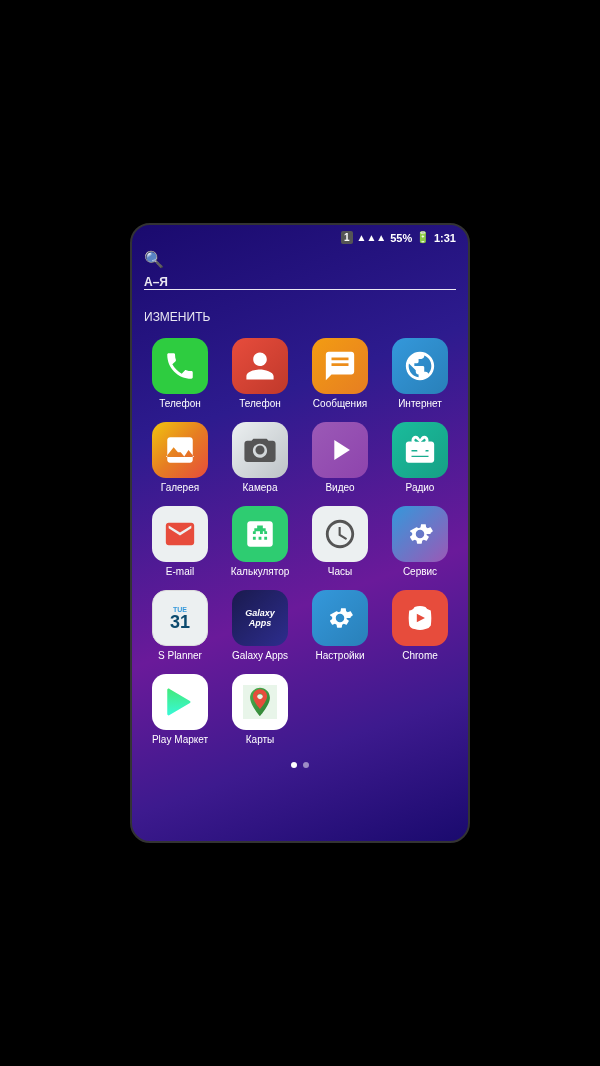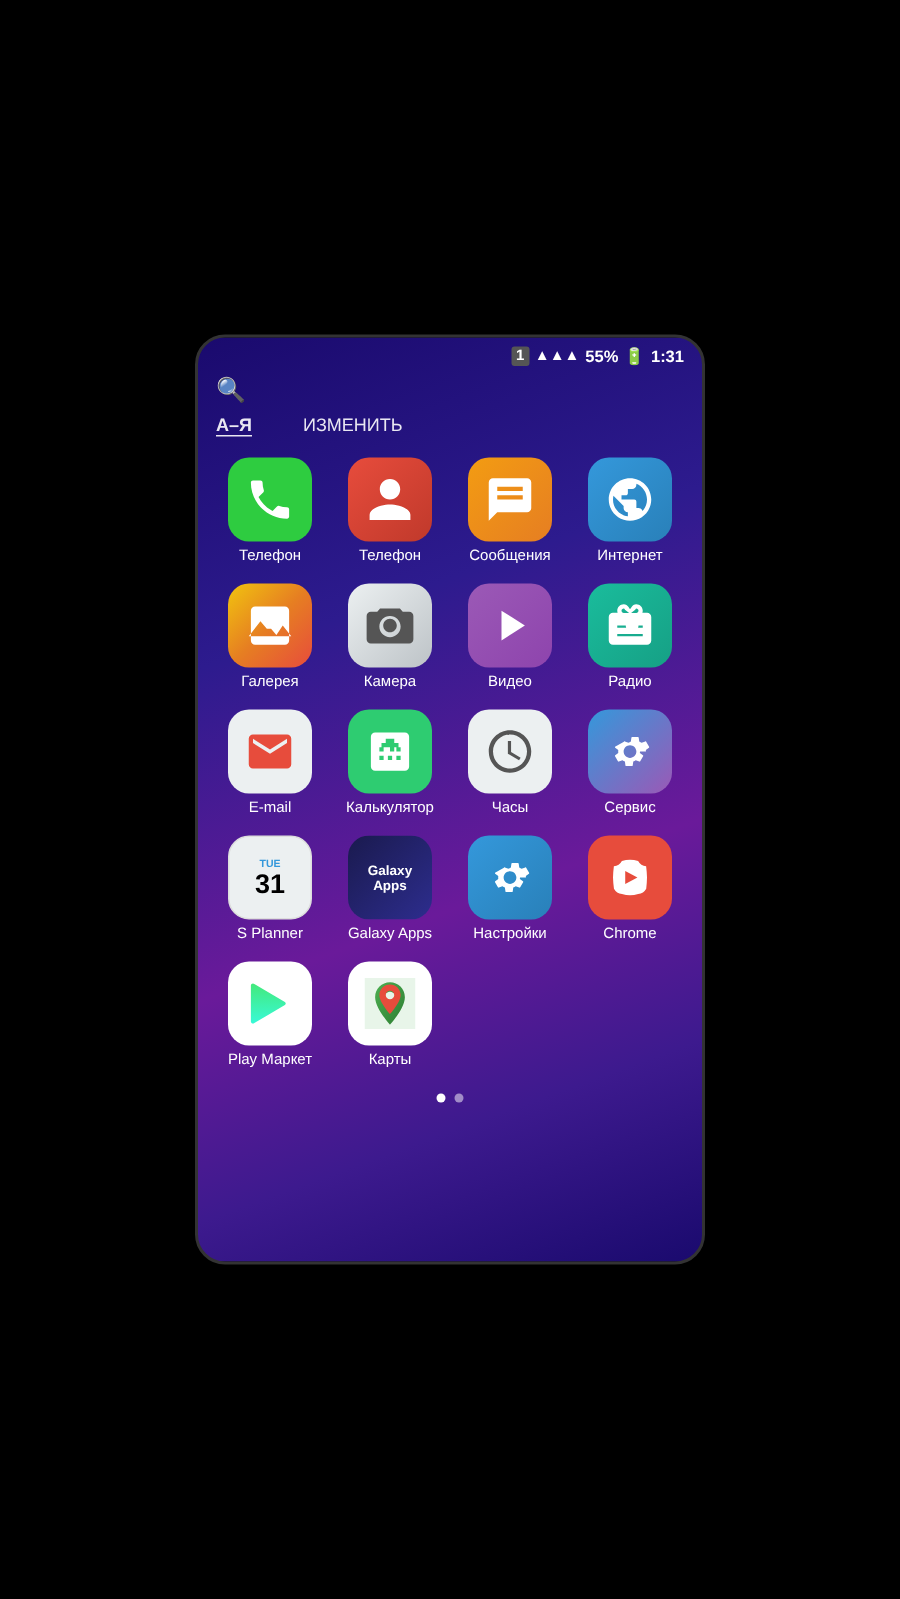--- a/index.html
+++ b/index.html
@@ -32,23 +32,24 @@
     .status-right { display: flex; align-items: center; gap: 4px; font-weight: bold; }
     .search-row {
       padding: 2px 12px 6px;
     }
     .search-icon-box {
       color: white;
       font-size: 16px;
     }
     .sort-bar {
       display: flex;
-      justify-content: flex-start;
+      justify-content: space-between;
       padding: 0 12px 8px;
-      gap: 34px;
+      gap: 20px;
+      flex-direction: column;
     }
     .sort-btn {
       color: white;
       font-size: 12px;
       opacity: 0.9;
     }
     .sort-btn.active { font-weight: bold; border-bottom: 1px solid white; }
     .apps-grid {
       display: grid;
       grid-template-columns: repeat(4, 1fr);
@@ -268,29 +269,29 @@
             <path d="M12 15c-1.65 0-3-1.35-3-3s1.35-3 3-3 3 1.35 3 3-1.35 3-3 3zm7.5-3c0-.23-.01-.45-.04-.67l1.45-1.13c.13-.1.17-.28.08-.43l-1.37-2.37c-.09-.15-.27-.2-.42-.15l-1.71.69c-.35-.27-.73-.5-1.14-.68l-.26-1.83c-.03-.16-.17-.28-.34-.28h-2.74c-.17 0-.31.12-.34.28l-.26 1.83c-.41.18-.79.41-1.14.68l-1.71-.69c-.15-.06-.33 0-.42.15L4.96 9.77c-.09.15-.05.33.08.43l1.45 1.13c-.03.22-.04.44-.04.67s.01.45.04.67l-1.45 1.13c-.13.1-.17.28-.08.43l1.37 2.37c.09.15.27.2.42.15l1.71-.69c.35.27.73.5 1.14.68l.26 1.83c.03.16.17.28.34.28h2.74c.17 0 .31-.12.34-.28l.26-1.83c.41-.18.79-.41 1.14-.68l1.71.69c.15.06.33 0 .42-.15l1.37-2.37c.09-.15.05-.33-.08-.43l-1.45-1.13c.03-.22.04-.44.04-.67z"></path>
           </svg>
       </div>
       <span class="app-label">Сервис</span>
     </div>
 
     <div class="app-item">
       <div class="app-icon icon-splanner" style="background:#ecf0f1; border:1px solid #ddd;">
         <div style="display:flex;flex-direction:column;align-items:center;justify-content:center;">
           <div style="font-size:7px;color:#3498db;font-weight:bold;text-transform:uppercase;">TUE</div>
-          <div style="font-size:18px;font-weight:bold;color:#000000;line-height:1;">31</div>
+          <div style="font-size:18px;font-weight:bold;color:#0c4a6e;line-height:1;">31</div>
         </div>
       </div>
       <span class="app-label">S Planner</span>
     </div>
 
     <div class="app-item">
       <div class="app-icon icon-galaxy">
-        <div style="display:flex;flex-direction:column;align-items:center;justify-content:center;width:100%;height:100%;background:linear-gradient(135deg,#1a1a4e,#2d2d8e);">
+        <div style="display:flex;flex-direction:column;align-items:center;justify-content:center;width:100%;height:100%;background:linear-gradient(135deg,#1a1a4e,#2d2d8e);font-style:italic;">
           <span style="font-size:9px;font-weight:bold;color:white;">Galaxy</span>
           <span style="font-size:9px;font-weight:bold;color:white;">Apps</span>
         </div>
       </div>
       <span class="app-label">Galaxy Apps</span>
     </div>
 
     <div class="app-item">
       <div class="app-icon icon-settings">
         <svg class="icon-svg" viewBox="0 0 24 24" fill="white">

